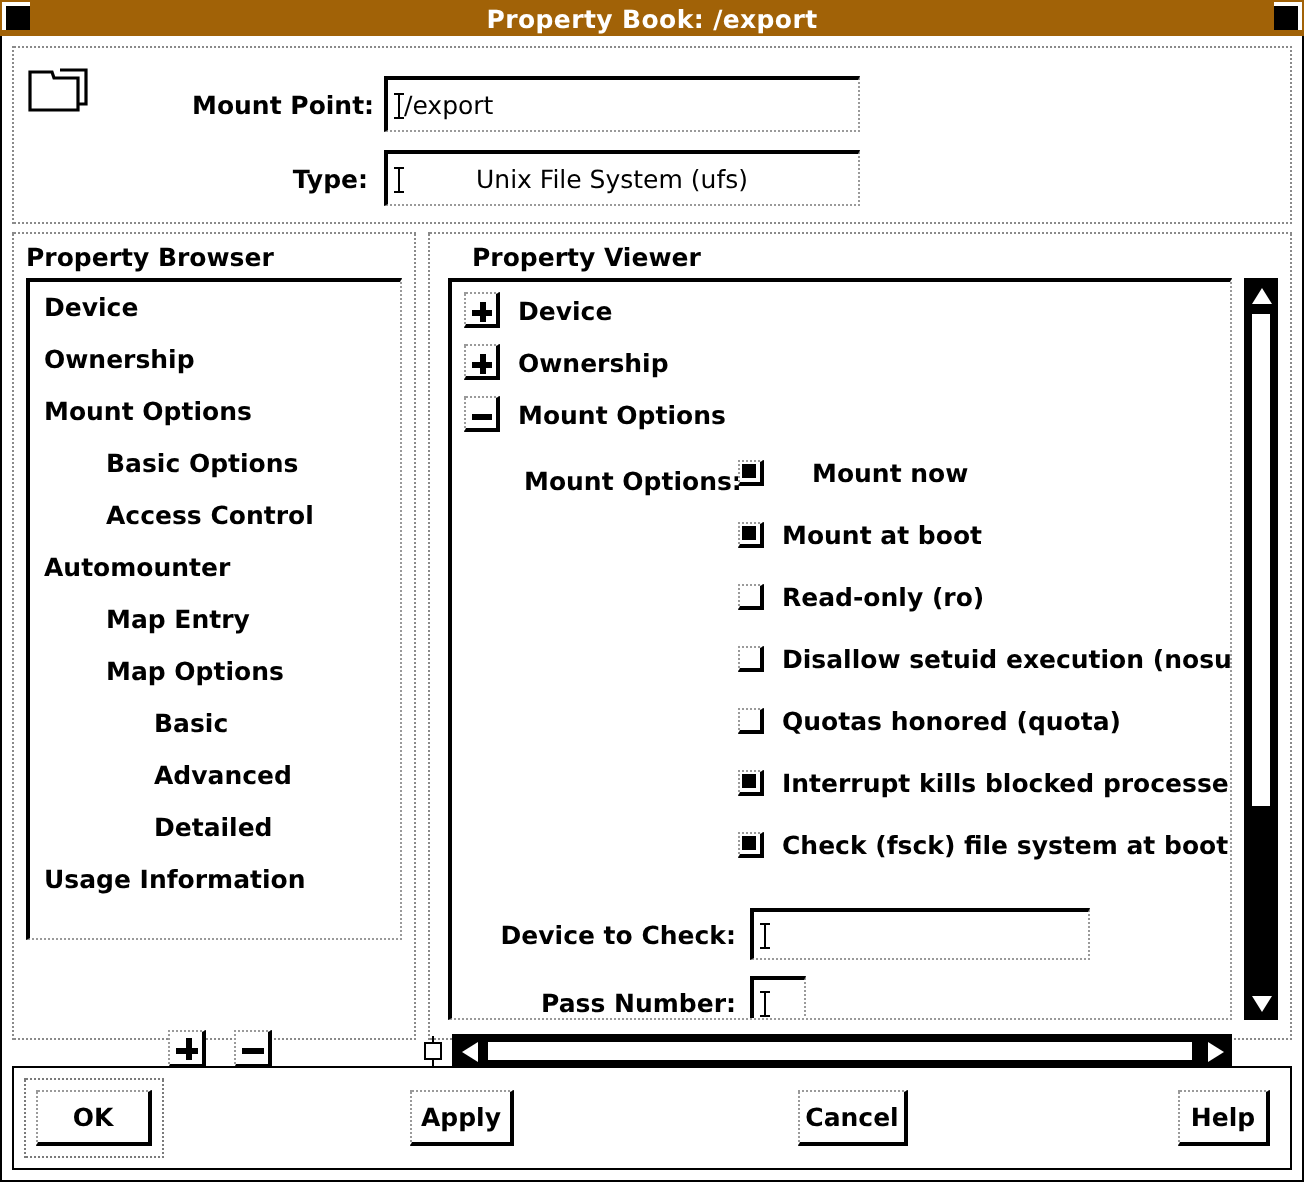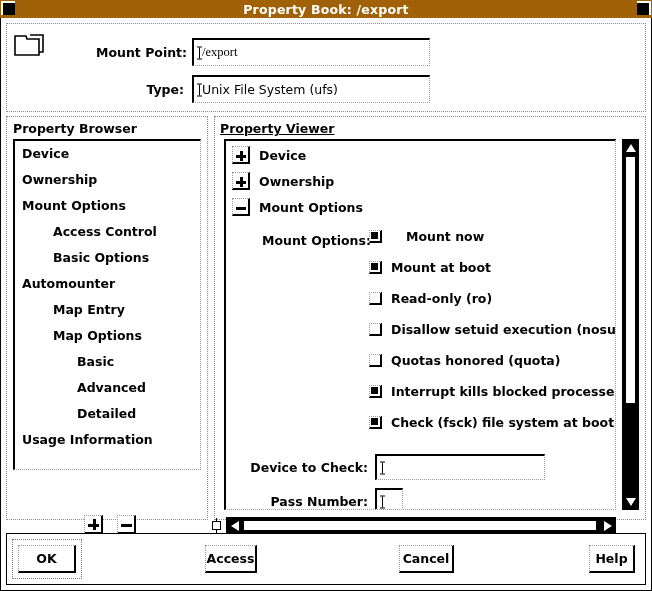--- a/index.html
+++ b/index.html
@@ -140,68 +140,68 @@
 
   <div class="topform"></div>
 
   <svg class="folder-icon" viewBox="0 0 40 30">
     <path d="M20,5 L33,5 L33,22 L24,22" fill="none" stroke="#000" stroke-width="1.6"></path>
     <path d="M5,9 L5,25 L29,25 L29,9 L17,9 L16,6 L5,6 Z" fill="#fff" stroke="#000" stroke-width="1.6"></path>
   </svg>
 
   <div class="row" style="left:96px;top:38px;">
     <div class="lbl" style="width:88px;">Mount Point:</div>
-    <div class="tfield" style="width:238px;height:28px;margin-left:8px;font-family:Liberation Serif, serif;">
+    <div class="tfield" style="width:238px;height:28px;margin-left:8px;">
       <span class="caret">
           <i></i>
         </span>
       <span class="val">/export</span>
     </div>
   </div>
 
   <div class="row" style="left:96px;top:75px;">
     <div class="lbl" style="width:88px;">Type:</div>
-    <div class="tfield" style="width:238px;height:28px;margin-left:8px;">
+    <div class="tfield" style="width:238px;height:28px;margin-left:8px;padding-left:36px;">
       <span class="caret">
           <i></i>
         </span>
       <span class="val">Unix File System (ufs)</span>
     </div>
   </div>
 
   <div class="browser-panel"></div>
   <div class="pane-label" style="position:absolute;left:13px;top:121px;">Property Browser</div>
 
   <div class="listbox" style="left:13px;top:139px;width:188px;height:331px;">
     <div id="browser-items">
         <div class="browser-item ind0">Device</div>
         <div class="browser-item ind0">Ownership</div>
         <div class="browser-item ind0">Mount Options</div>
+        <div class="browser-item ind1">Basic Options</div>
         <div class="browser-item ind1">Access Control</div>
-        <div class="browser-item ind1">Basic Options</div>
         <div class="browser-item ind0">Automounter</div>
         <div class="browser-item ind1">Map Entry</div>
         <div class="browser-item ind1">Map Options</div>
         <div class="browser-item ind2">Basic</div>
         <div class="browser-item ind2">Advanced</div>
         <div class="browser-item ind2">Detailed</div>
         <div class="browser-item ind0">Usage Information</div>
       </div>
   </div>
 
   <div class="sqbtn" style="position:absolute;left:84px;top:515px;">
     <span class="h"></span>
       <span class="v"></span>
   </div>
   <div class="sqbtn" style="position:absolute;left:117px;top:515px;">
     <span class="h"></span>
   </div>
 
   <div class="viewer-panel"></div>
-  <div class="pane-label" style="position:absolute;left:220px;top:121px;text-decoration:underline;">Property Viewer</div>
+  <div class="pane-label" style="position:absolute;left:236px;top:121px;">Property Viewer</div>
 
   <div class="listbox" style="left:224px;top:139px;width:392px;height:371px;">
 
     <div class="tree-row" style="left:6px;top:5px;">
       <span class="treetog">
           <span class="h"></span>
           <span class="v"></span>
         </span>
       <span class="tree-label">Device</span>
     </div>
@@ -296,17 +296,17 @@
       </div>
     <div class="hthumb" style="left:16px;width:354px;"></div>
     <div class="harrow" style="right:1px;">
         <span class="tri right"></span>
       </div>
   </div>
 
   <div class="actionbar"></div>
   <div class="defring" style="left:12px;top:539px;width:70px;height:40px;"></div>
   <div class="pbtn" style="left:18px;top:545px;width:58px;">OK</div>
-  <div class="pbtn" style="left:205px;top:545px;width:52px;">Access</div>
+  <div class="pbtn" style="left:205px;top:545px;width:52px;">Apply</div>
   <div class="pbtn" style="left:399px;top:545px;width:55px;">Cancel</div>
   <div class="pbtn" style="left:589px;top:545px;width:46px;">Help</div>
 
 </div>
 
 </body></html>

